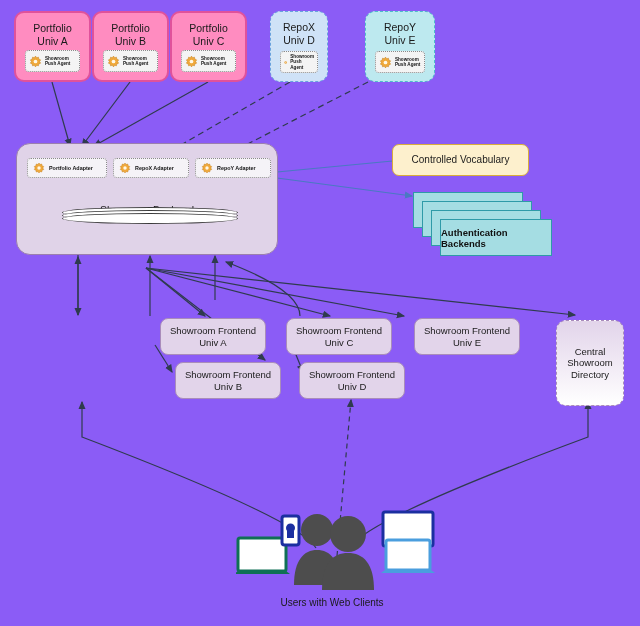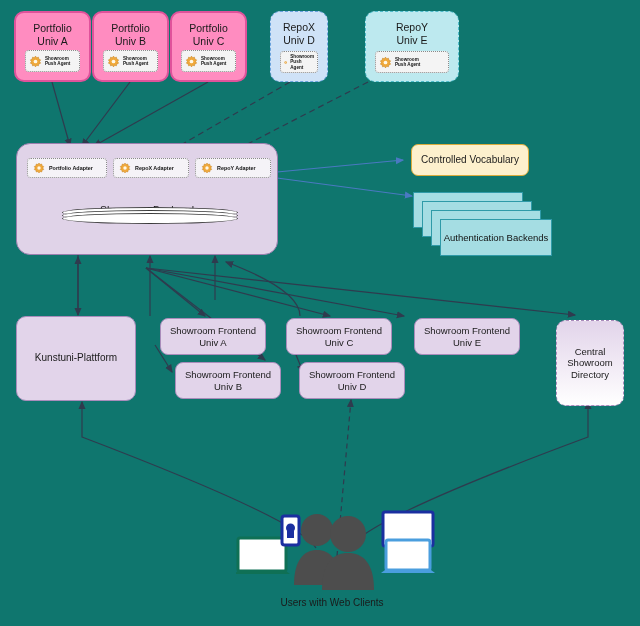--- a/index.html
+++ b/index.html
@@ -1,18 +1,18 @@
 <!DOCTYPE html>
 <html><head>
 <meta charset="utf-8">
 <style>
   html,body{margin:0;padding:0;background:#ffffff;}
   body{width:640px;height:626px;overflow:hidden;
        font-family:"Liberation Sans","DejaVu Sans",sans-serif;}
-  #stage{position:relative;width:640px;height:626px;background:#0f766e;}
+  #stage{position:relative;width:640px;height:626px;background:#8b5cf6;}
   svg.layer{position:absolute;left:0;top:0;width:640px;height:626px;}
   .node{position:absolute;box-sizing:border-box;display:flex;
         align-items:center;justify-content:center;text-align:center;}
   .node .lbl{line-height:1.22;white-space:pre-line;}
 
   
   .src{border-radius:10px;font-size:10.5px;color:#1a1a1a;
        align-items:flex-start;padding-top:9px;}
   .src.pink{background:#ff8cc0;border:2px solid #e0529b;}
   .src.blue{background:#cfe2f7;border:1.6px dashed #6aa3de;}
@@ -173,21 +173,21 @@
     <div class="agent">
       <svg width="13" height="13" viewBox="0 0 24 24">
         <path fill="#f0a93b" stroke="#c7821f" stroke-width="1" d="M12 2l2 3 3.5-1 .5 3.5 3.5 1.5-2 3 2 3-3.5 1.5-.5 3.5L14 19l-2 3-2-3-3.5 1-.5-3.5L2.5 15l2-3-2-3L6 7.5 6.5 4 10 5z"></path>
         <circle cx="12" cy="12" r="3.4" fill="#fff8e6"></circle>
       </svg>
       <span class="txt">Showroom
 Push Agent</span>
     </div>
   </div>
 
-  <div class="node src cyan" style="left:365px;top:11px;width:94px;height:71px;">
+  <div class="node src cyan" style="left:365px;top:11px;width:70px;height:71px;">
     <span class="lbl">RepoY
 Univ E</span>
     <div class="agent">
       <svg width="13" height="13" viewBox="0 0 24 24">
         <path fill="#f0a93b" stroke="#c7821f" stroke-width="1" d="M12 2l2 3 3.5-1 .5 3.5 3.5 1.5-2 3 2 3-3.5 1.5-.5 3.5L14 19l-2 3-2-3-3.5 1-.5-3.5L2.5 15l2-3-2-3L6 7.5 6.5 4 10 5z"></path>
         <circle cx="12" cy="12" r="3.4" fill="#fff8e6"></circle>
       </svg>
       <span class="txt">Showroom
 Push Agent</span>
     </div>
@@ -217,34 +217,31 @@
     </div>
     <div class="backend-title">Showroom Backend</div>
   </div>
 
   <div class="db">
     <div class="ring" style="top:0px;"></div>
     <div class="ring" style="top:3px;"></div>
     <div class="ring" style="top:6px;"></div>
   </div>
 
-  <div class="node vocab" style="left:411px;top:144px;width:118px;height:32px;">
+  <div class="node vocab" style="left:392px;top:144px;width:137px;height:32px;">
     <span class="lbl">Controlled Vocabulary</span>
   </div>
 
-  <div class="authstack" style="left:413px;top:192px;width:140px;height:70px;">
+  <div class="authstack" style="left:413px;top:192px;width:140px;height:70px;font-weight:bold;">
     <div class="sheet" style="left:0px;top:0px;"></div>
     <div class="sheet" style="left:9px;top:9px;"></div>
     <div class="sheet" style="left:18px;top:18px;"></div>
     <div class="front">Authentication Backends</div>
   </div>
 
-  <div class="node platform" style="left:16px;top:316px;width:120px;height:85px;">
-    <span class="lbl">Kunstuni-Plattform</span>
-  </div>
 
   <div class="node fe" style="left:160px;top:318px;width:106px;height:37px;">
     <span class="lbl">Showroom Frontend
 Univ A</span>
   </div>
   <div class="node fe" style="left:175px;top:362px;width:106px;height:37px;">
     <span class="lbl">Showroom Frontend
 Univ B</span>
   </div>
   <div class="node fe" style="left:286px;top:318px;width:106px;height:37px;">

